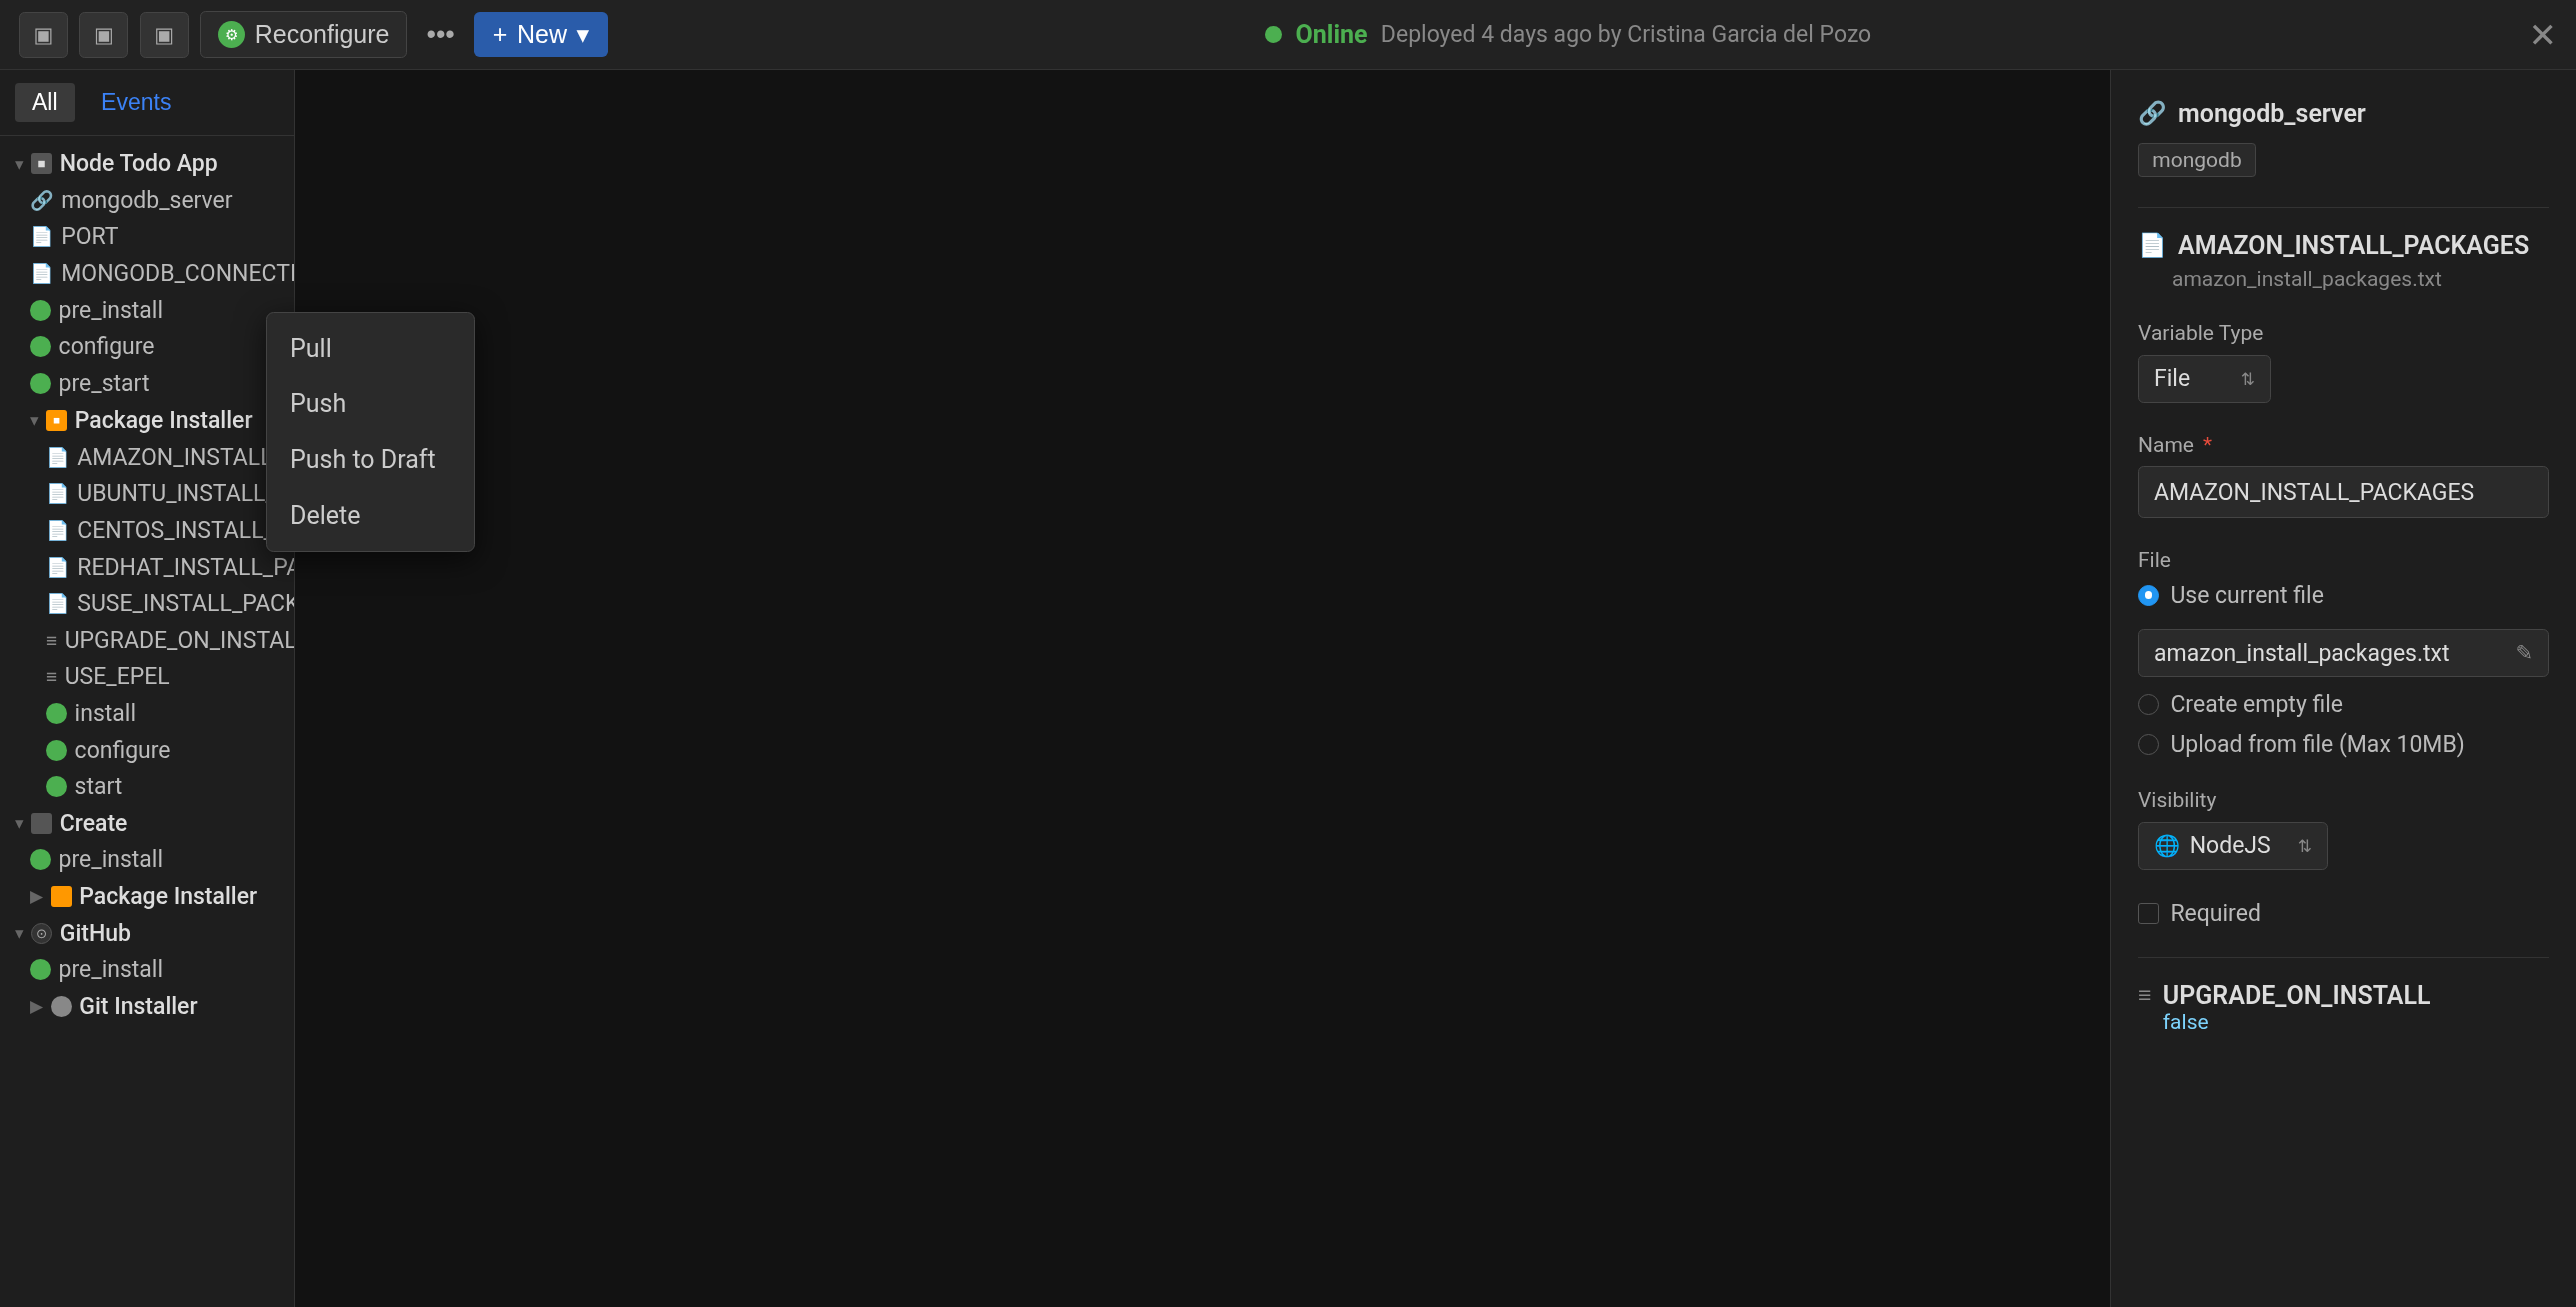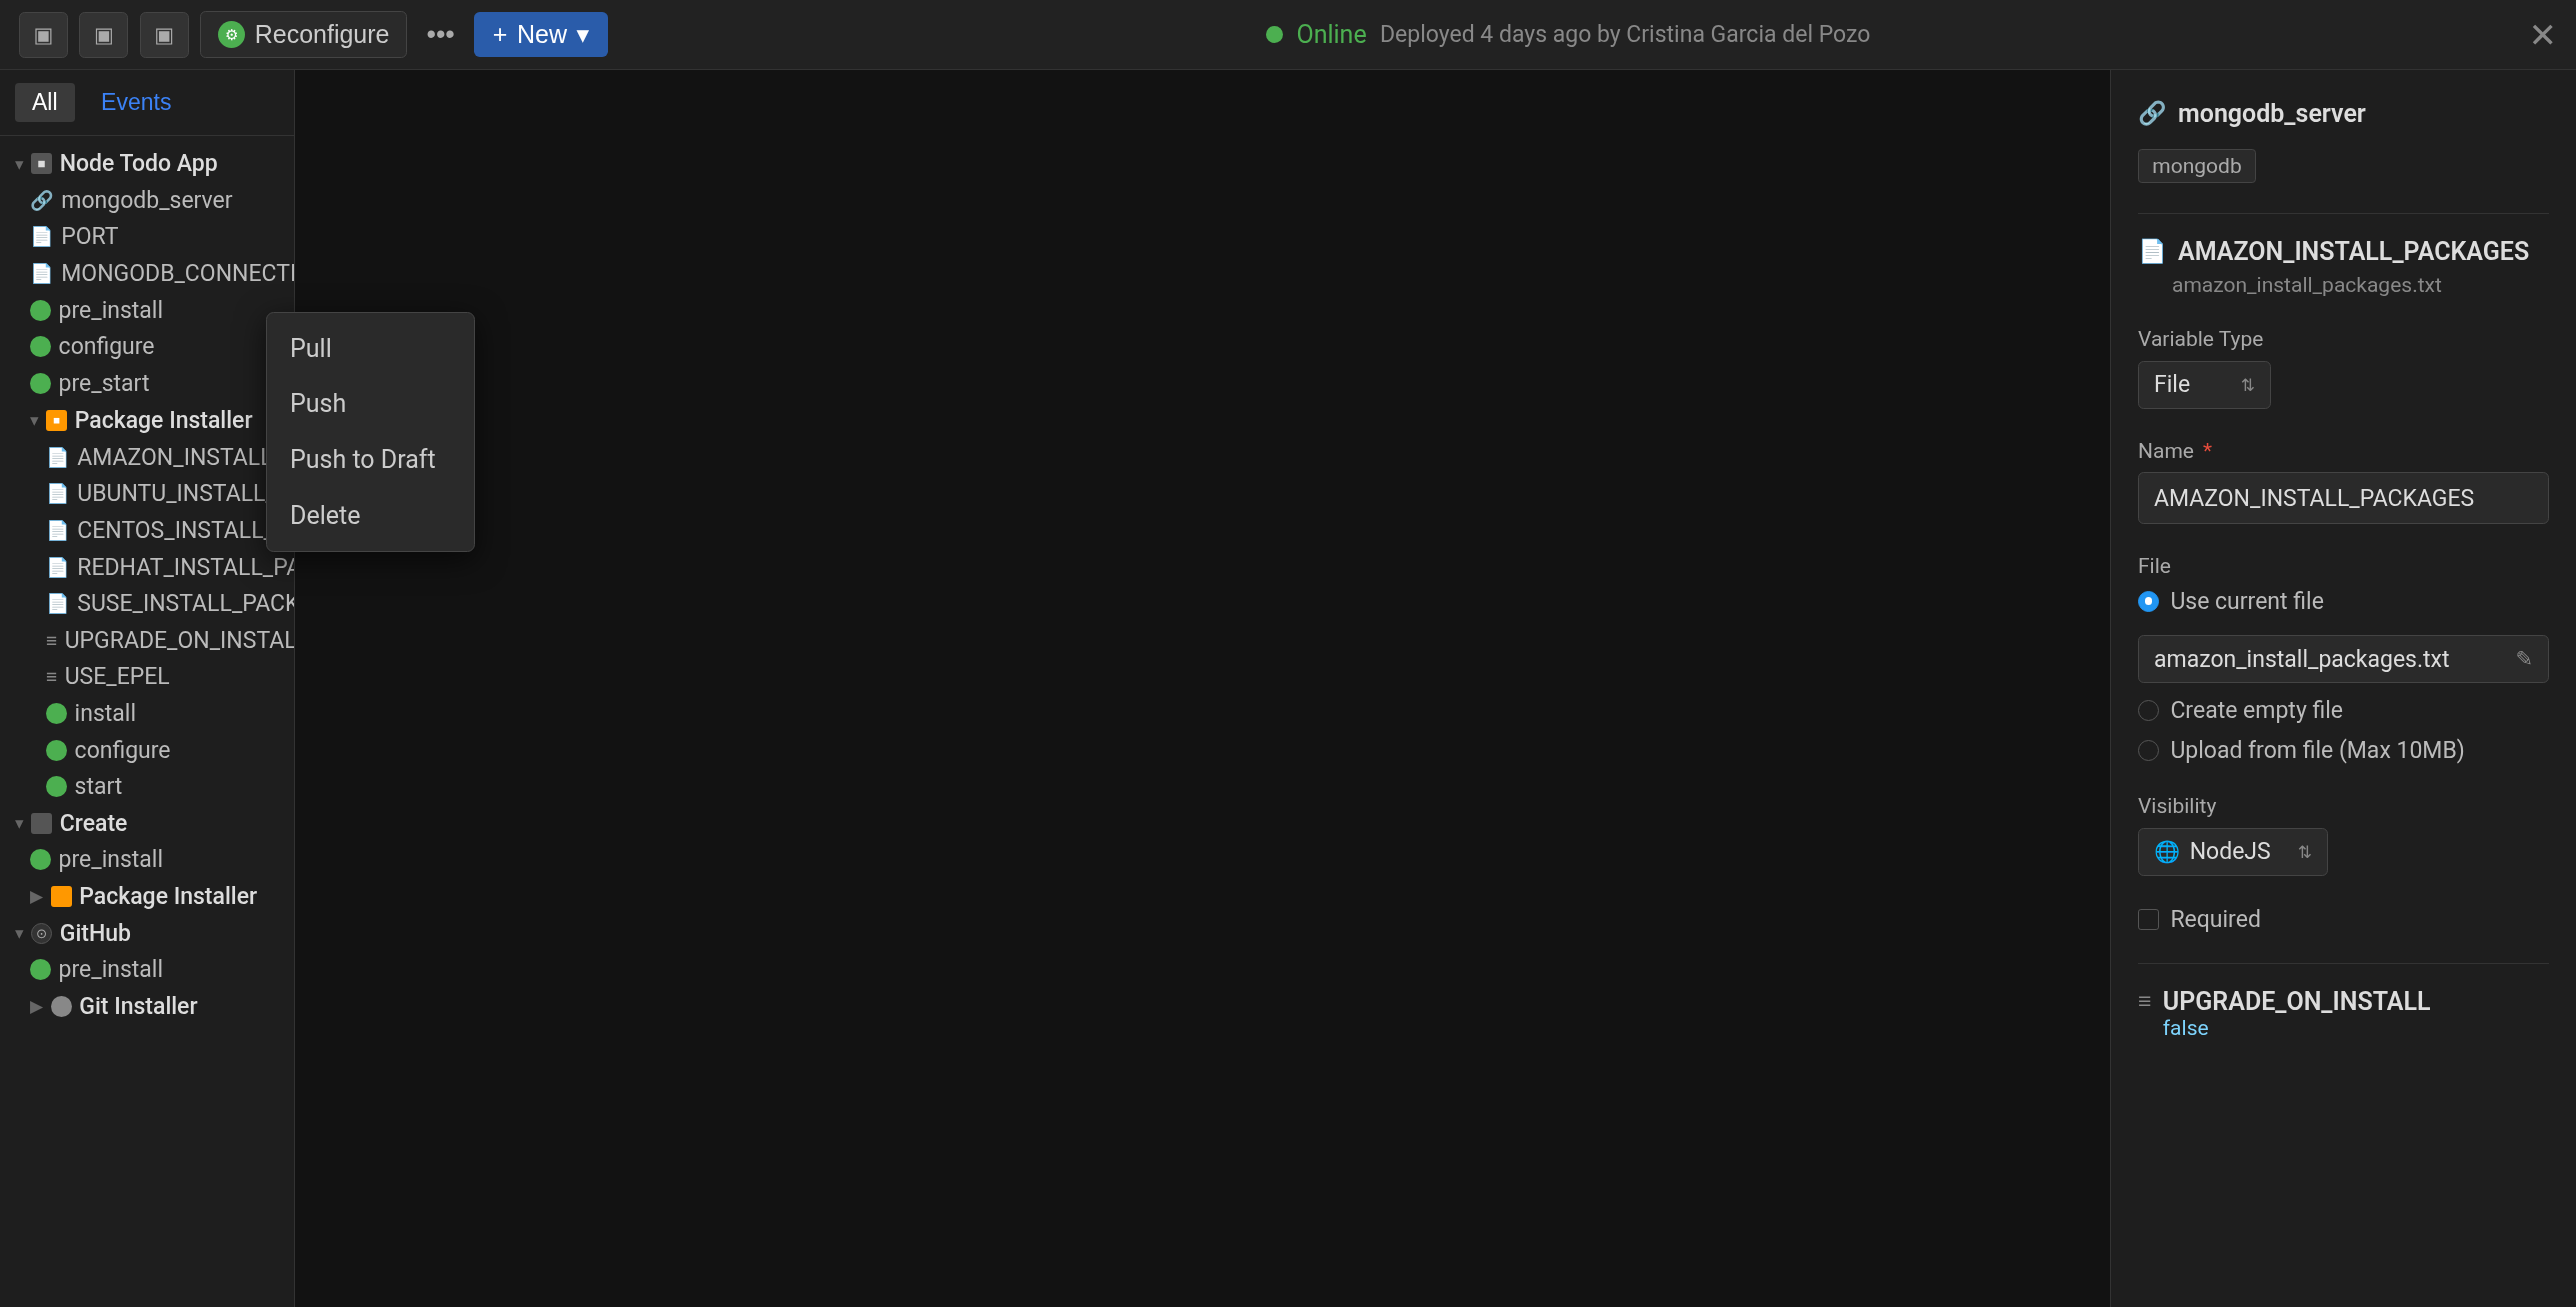--- a/index.html
+++ b/index.html
@@ -96,21 +96,21 @@
     }
     .status-dot {
       width: 17px;
       height: 17px;
       border-radius: 50%;
       background: #4CAF50;
       display: inline-block;
     }
     .status-text {
       color: #4CAF50;
-      font-weight: 400;
+      font-weight: 700;
       font-size: 25px;
     }
     .deploy-text {
       color: #888;
       font-size: 23px;
     }
     .close-btn {
       margin-left: auto;
       background: transparent;
       border: none;
@@ -243,21 +243,21 @@
       margin-left: 34px;
     }
     .panel-badge {
       background: #2a2a2a;
       border: 1px solid #444;
       border-radius: 3.8px;
       padding: 3.8px 13.3px;
       font-size: 21px;
       color: #aaa;
       display: inline-block;
-      margin-top: 14px;
+      margin-top: 8px;
     }
     .panel-divider {
       border: none;
       border-top: 1px solid #333;
       margin: 23px 0;
     }
     .field-label {
       font-size: 21px;
       color: #aaa;
       margin-bottom: 9.5px;

